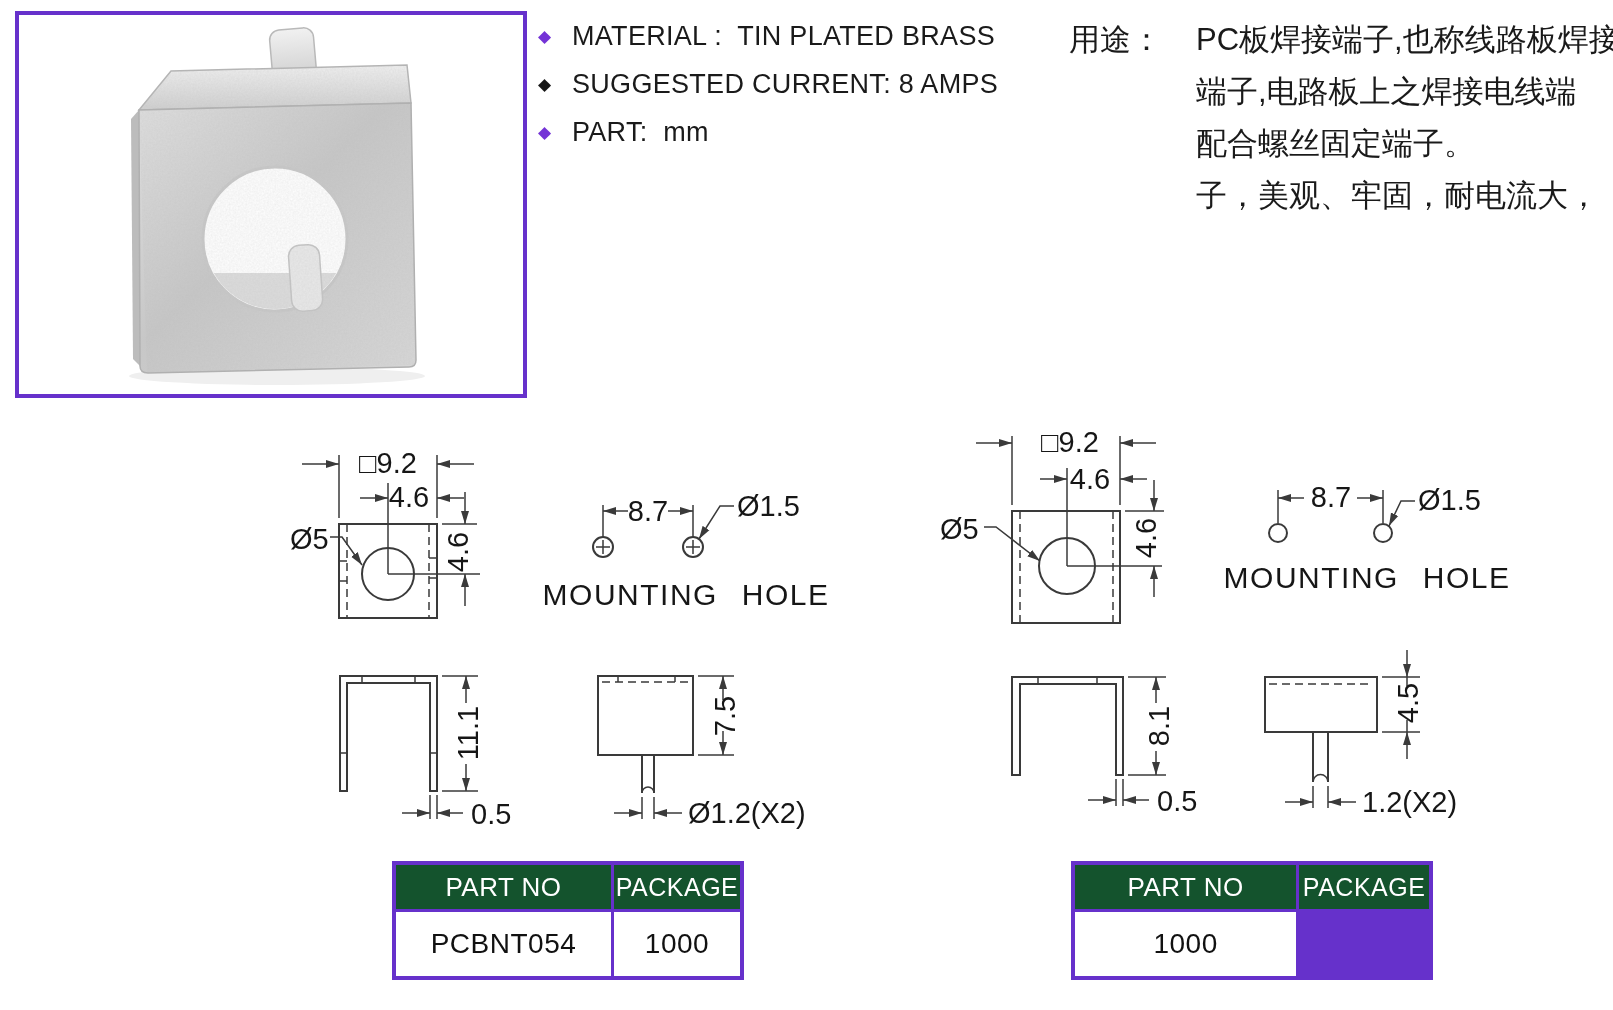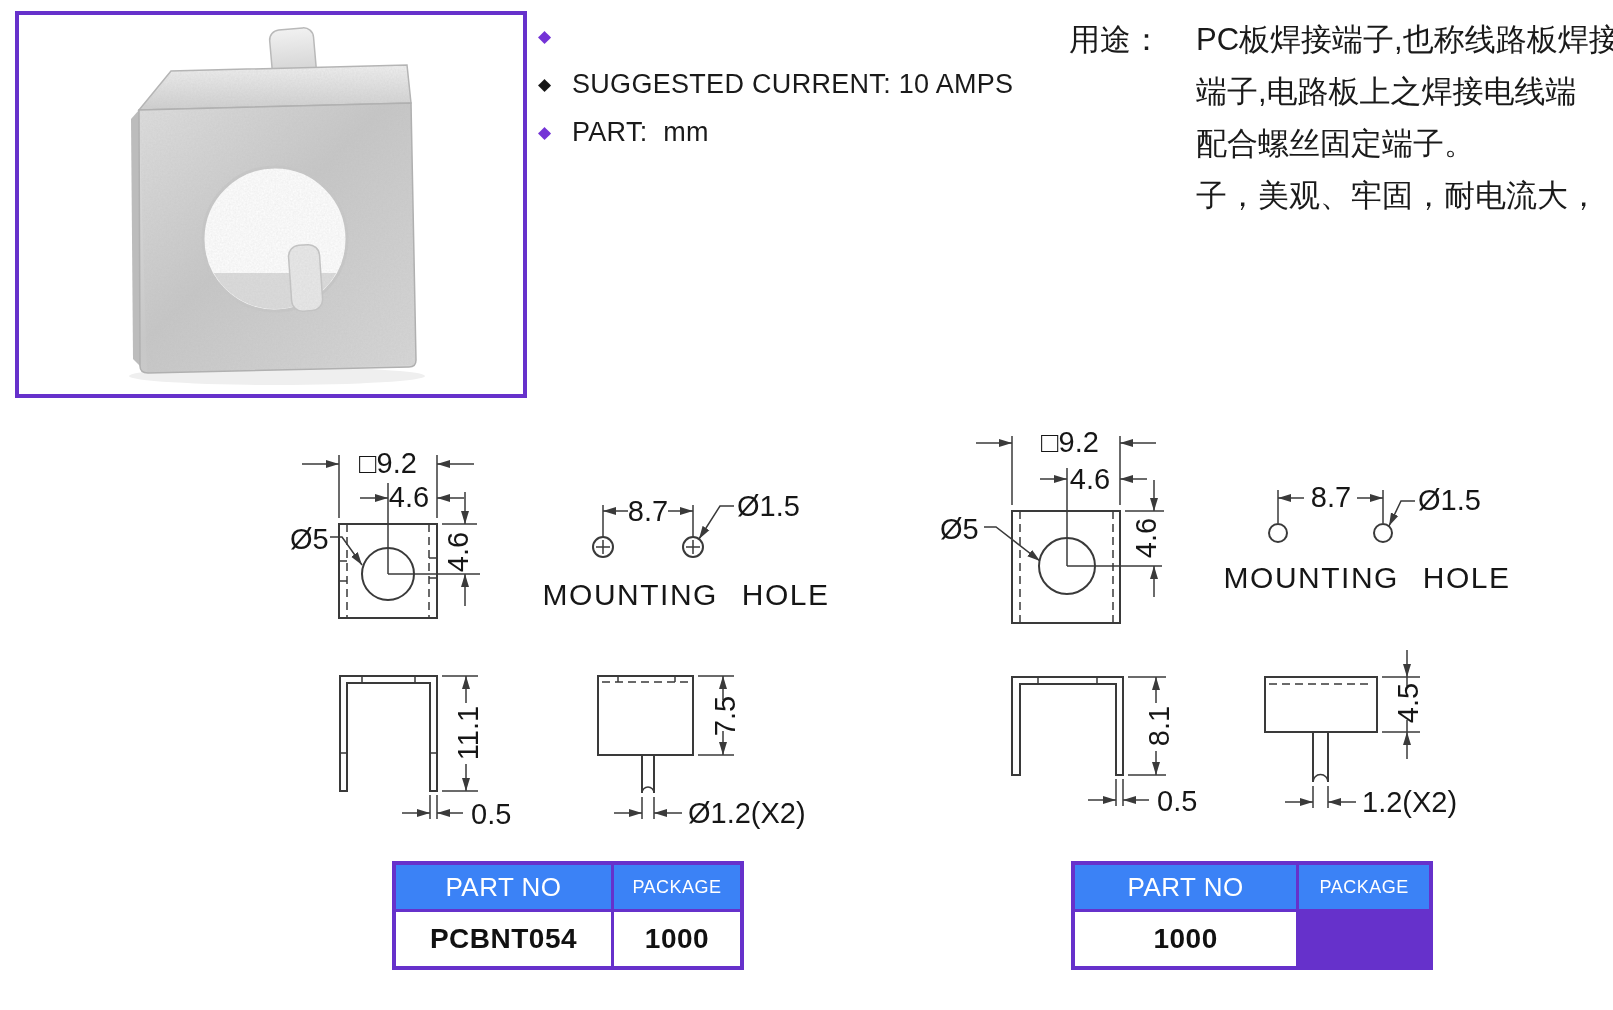--- a/index.html
+++ b/index.html
@@ -26,23 +26,23 @@
   svg.drawing{position:absolute;overflow:visible;}
   svg.drawing .ln{stroke:#3a3a3a;stroke-width:1.5;fill:none;}
   svg.drawing .shape{stroke:#3a3a3a;stroke-width:2;fill:none;}
   svg.drawing .dash{stroke:#3a3a3a;stroke-width:1.5;fill:none;stroke-dasharray:8 5;}
   svg.drawing text{fill:#161616;font-size:29px;font-family:"Liberation Sans",sans-serif;}
   svg.drawing text.cap{font-size:30px;letter-spacing:1.5px;word-spacing:14px;}
 
   
   .ptable{position:absolute;background:#6631cb;display:grid;grid-template-columns:62.5% 1fr;gap:3px;padding:4px;box-sizing:border-box;}
   .ptable .cell{display:flex;align-items:center;justify-content:center;}
-  .ptable .th{background:#3b82f6;color:#ffffff;height:44px;font-size:26px;letter-spacing:0.5px;}
-  .ptable .th.small{font-size:18px;}
-  .ptable .td{background:#ffffff;color:#111;height:54px;font-size:28px;letter-spacing:0.5px;font-weight:bold;}
+  .ptable .th{background:#14532d;color:#ffffff;height:44px;font-size:26px;letter-spacing:0.5px;}
+  .ptable .th.small{font-size:25px;}
+  .ptable .td{background:#ffffff;color:#111;height:64px;font-size:28px;letter-spacing:0.5px;}
 </style>
 </head>
 <body>
 
 <div class="page">
 
   <div class="photo-box">
     <svg width="504" height="379" viewBox="0 0 504 379">
       <defs>
         <linearGradient id="gFront" x1="0" y1="0" x2="1" y2="1">
@@ -75,24 +75,25 @@
       <g transform="rotate(-4 286 262)">
         <rect x="271" y="230" width="31" height="66" rx="11" fill="#e9e9e9" stroke="#c5c5c5" stroke-width="1.5"></rect>
       </g>
       <path d="M120,95 L152,56 L388,50 L392,88 L397,350 L128,358 Z" fill="#888888" opacity="0.33" filter="url(#grain)"></path>
     </svg>
   </div>
 
   <ul class="specs">
     <li>
       <span class="dia">◆</span>
+      <span>MATERIAL :  TIN PLATED BRASS</span>
     </li>
     <li>
       <span class="dia">◆</span>
-      <span>SUGGESTED CURRENT: 10 AMPS</span>
+      <span>SUGGESTED CURRENT: 8 AMPS</span>
     </li>
     <li>
       <span class="dia">◆</span>
       <span>PART:  mm</span>
     </li>
   </ul>
 
   <div class="usage">
     <div class="usage-label">用途：</div>
     <div class="usage-lines">

